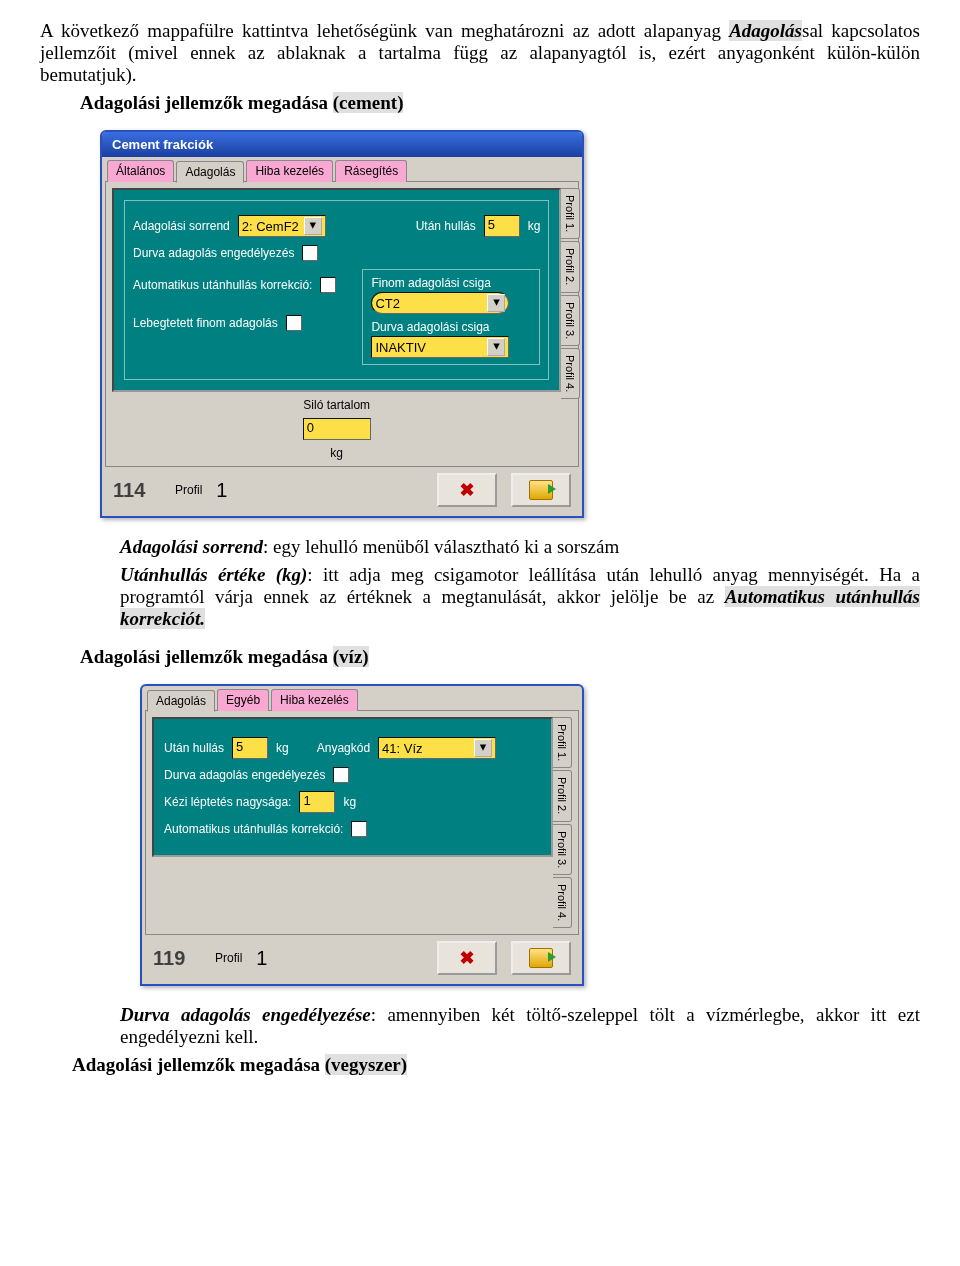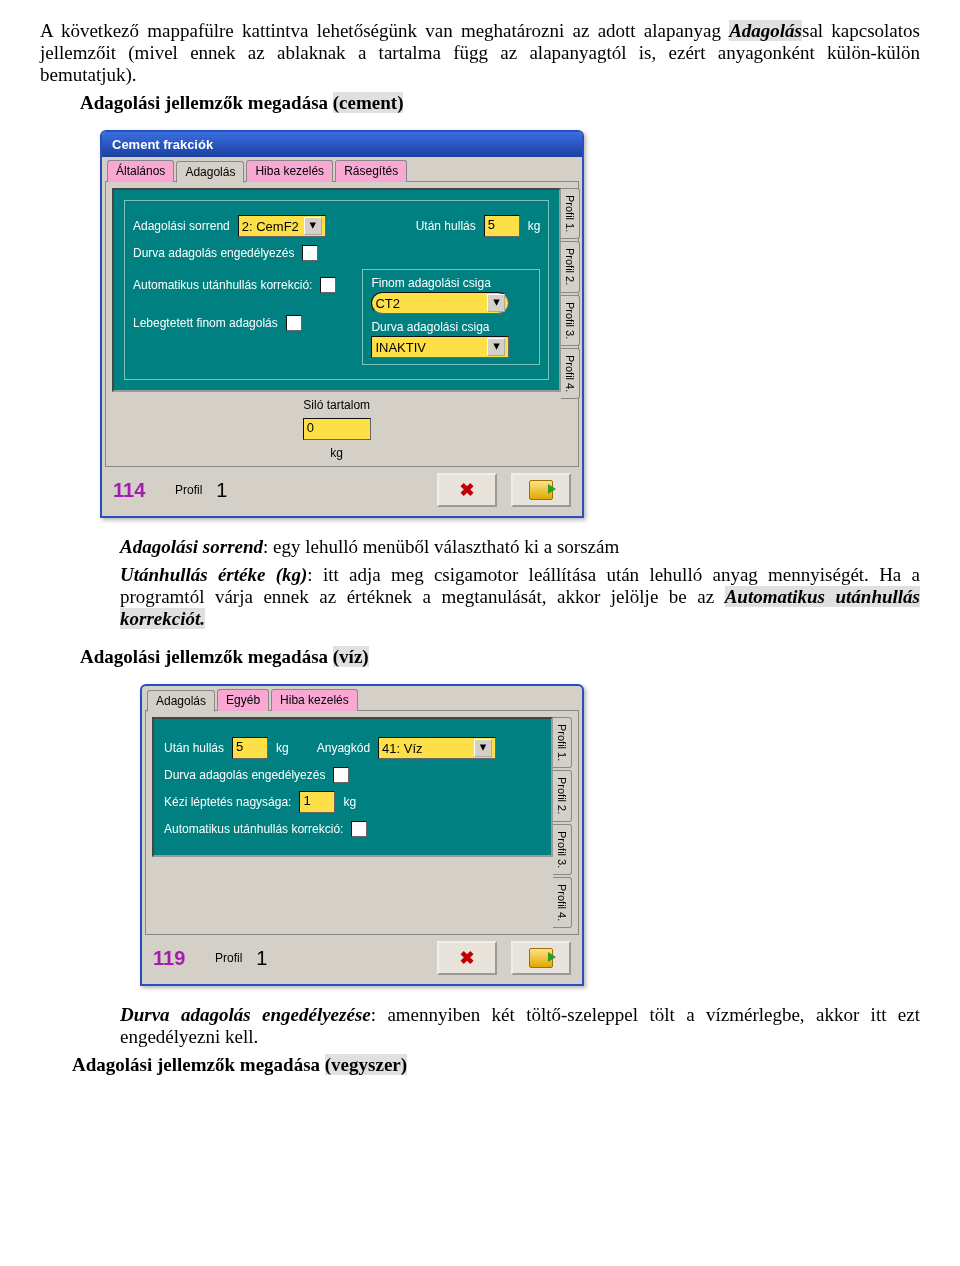--- a/index.html
+++ b/index.html
@@ -129,21 +129,21 @@
     cursor: pointer;
     font-size: 11px;
   }
   .bottombar {
     display: flex;
     align-items: center;
     gap: 14px;
     padding: 6px 8px;
   }
   .rednum {
-    color: #a21caf;
+    color: #404040;
     font-weight: bold;
     font-size: 20px;
     font-family: Tahoma, sans-serif;
     width: 48px;
   }
   .btn {
     border: 2px outset #eee;
     background: #e8e4dc;
     width: 56px; height: 30px;
     display: inline-flex;

